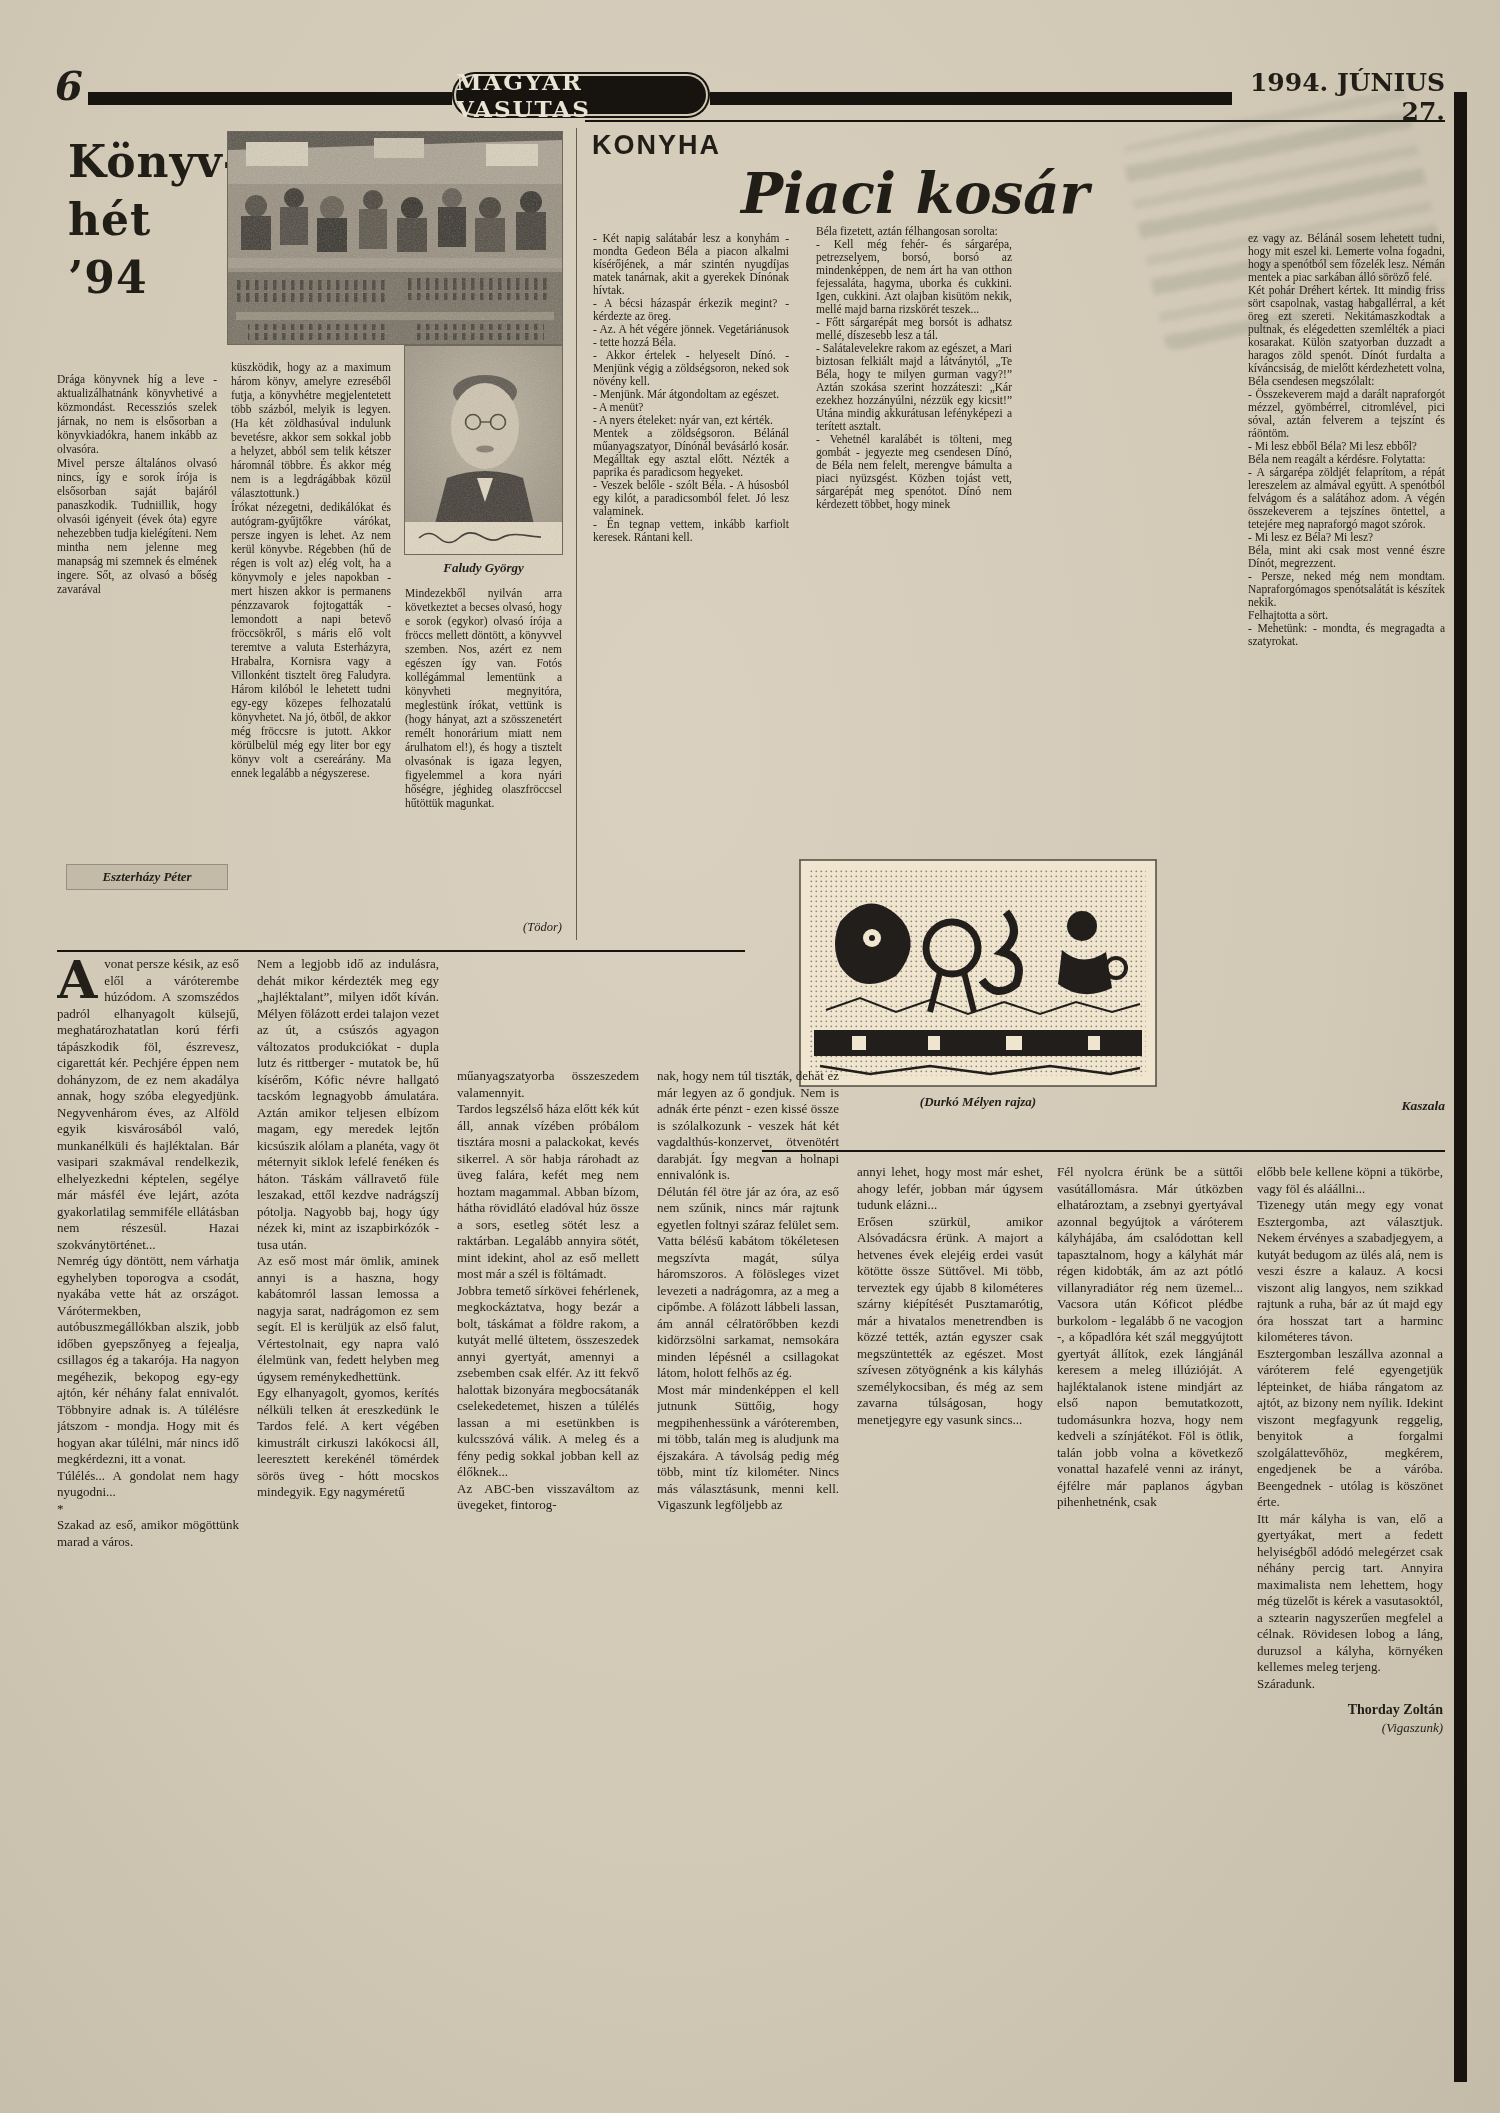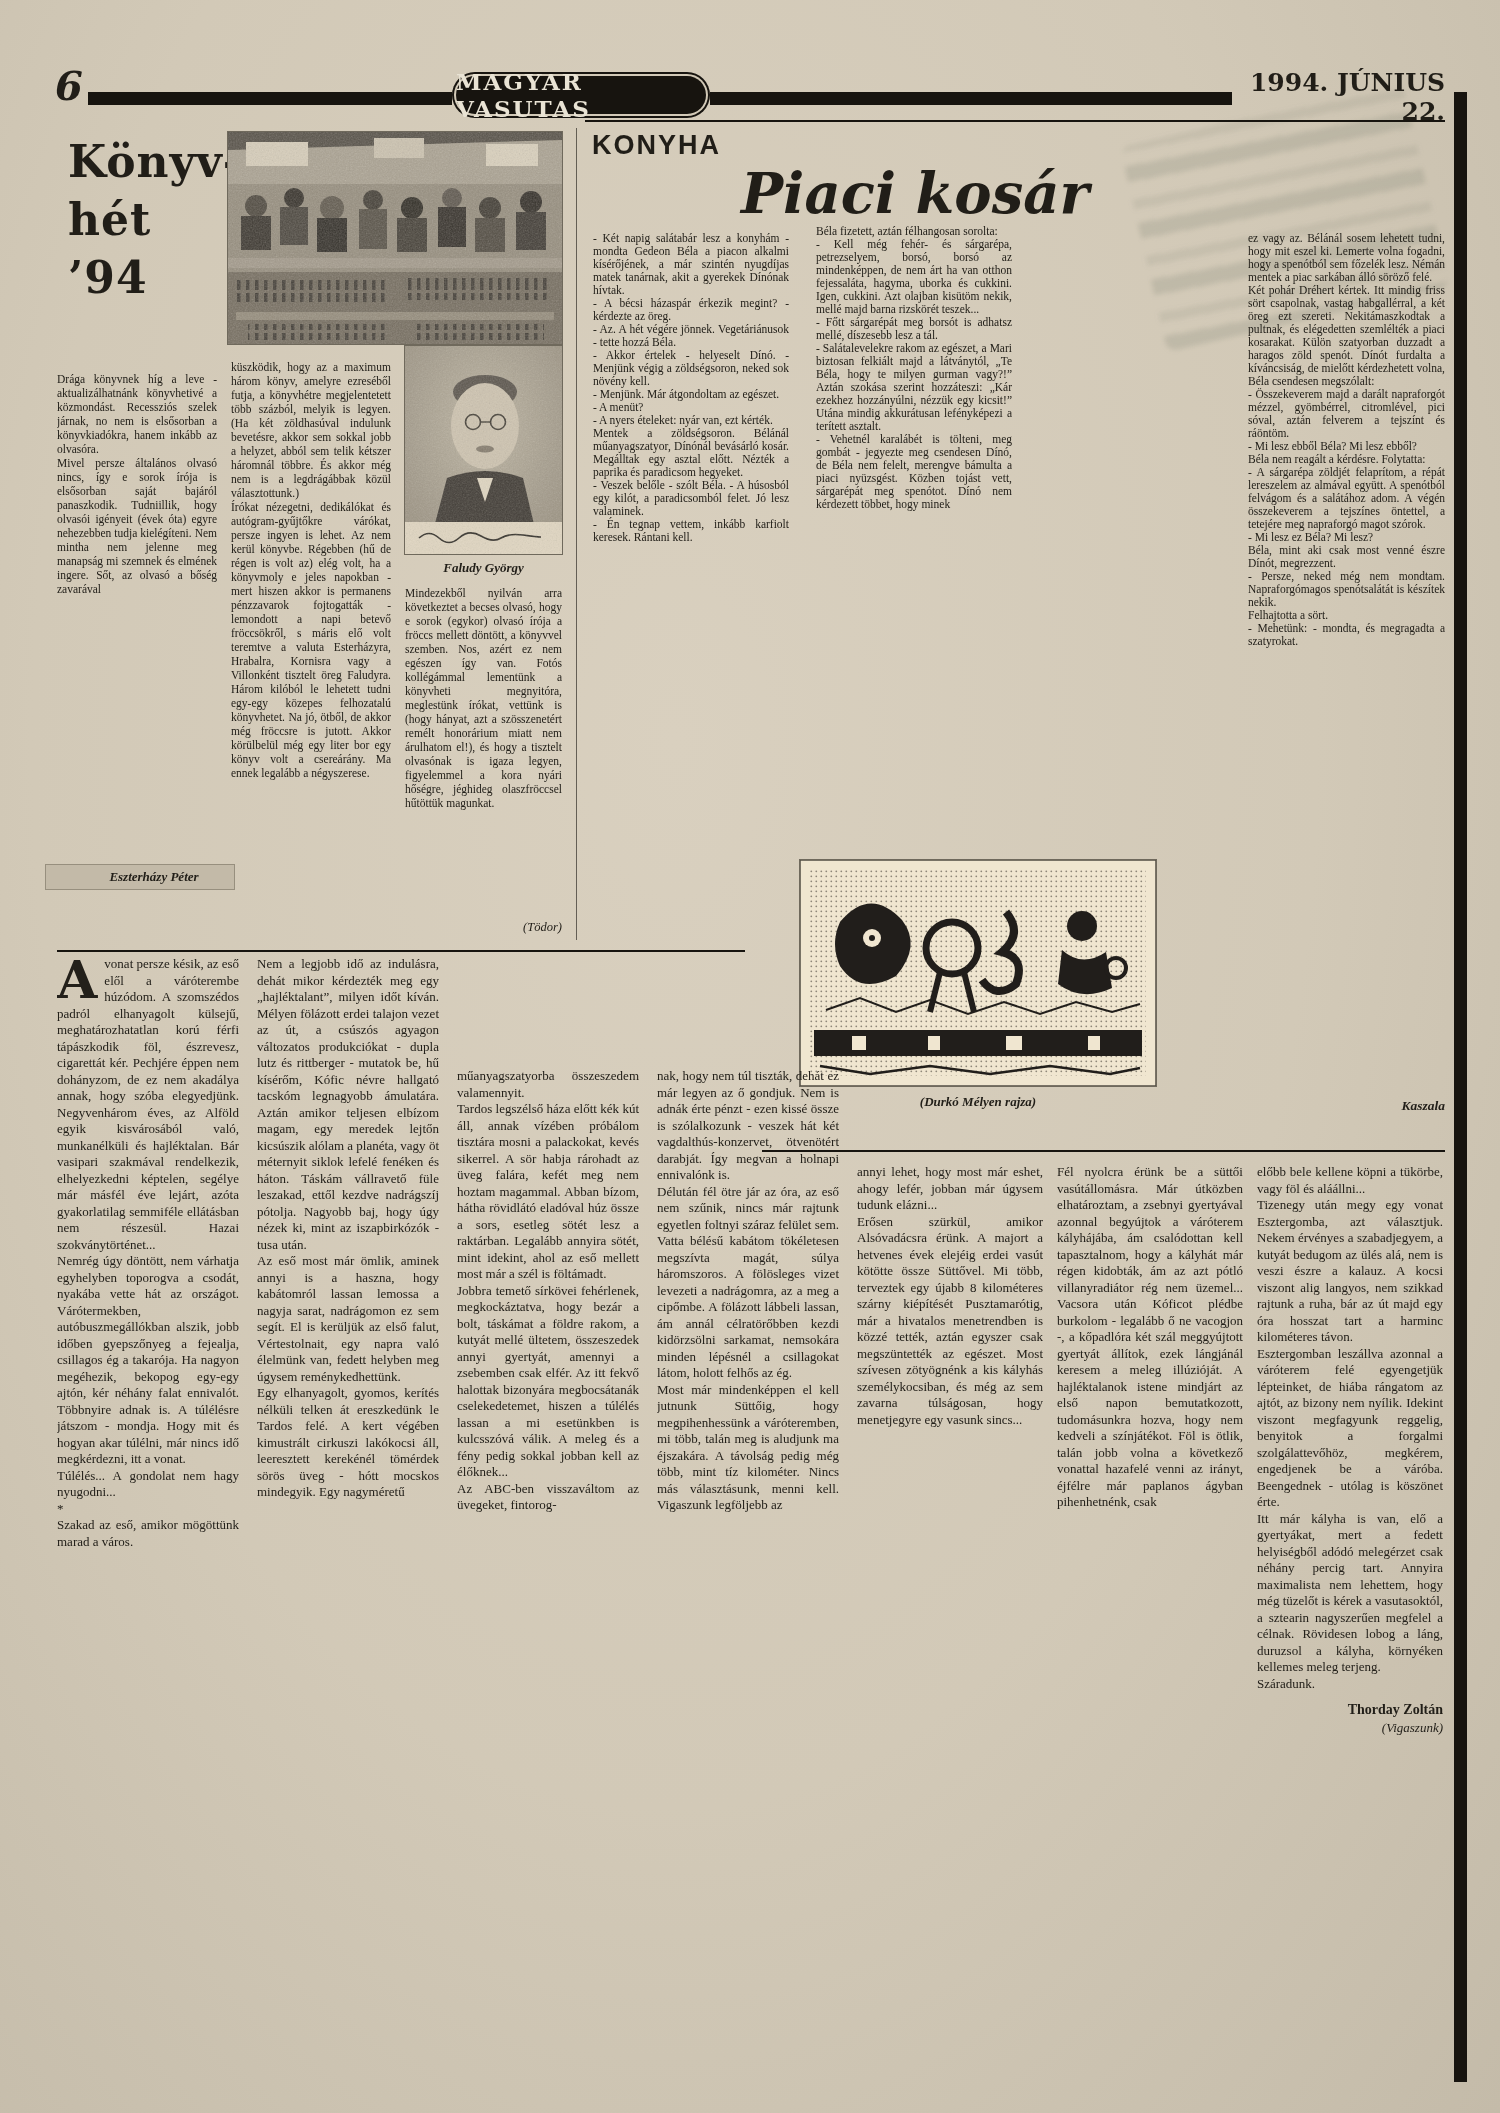--- a/index.html
+++ b/index.html
@@ -20,22 +20,22 @@
     background:repeating-linear-gradient(2deg, rgba(96,104,88,0.17) 0 16px, rgba(0,0,0,0) 16px 30px,
       rgba(96,104,88,0.11) 30px 40px, rgba(0,0,0,0) 40px 58px);
     filter:blur(2.5px);border-radius:10px;}
   
   .col{position:absolute;text-align:justify;white-space:pre-line;overflow:hidden;hyphens:auto;color:#23201a;}
   .k-col{font:11.5px/14px "Liberation Serif",serif;}
   .p-col{font:11.5px/13px "Liberation Serif",serif;}
   .h-col{font:13px/16.5px "Liberation Serif",serif;}
   
   .kh-line{position:absolute;left:68px;font:bold 44px/1 "DejaVu Serif",serif;letter-spacing:1px;}
-  #author-box{left:45px;top:864px;width:160px;height:24px;background:#c3baa8;border:1px solid #978f7e;
-    display:flex;align-items:center;justify-content:center;font:italic bold 13px "Liberation Serif",serif;padding-left:28px;}
+  #author-box{left:66px;top:864px;width:160px;height:24px;background:#c3baa8;border:1px solid #978f7e;
+    display:flex;align-items:center;justify-content:center;font:italic bold 13px "Liberation Serif",serif;}
   .photo{position:absolute;box-shadow:0 0 0 1px #6f695c;}
   .photo svg{display:block;filter:sepia(.15) contrast(.92) brightness(1.02);}
   .caption{position:absolute;text-align:center;font:italic bold 13px "Liberation Serif",serif;white-space:pre-line;}
   .signoff{position:absolute;text-align:right;font:italic 12.5px "Liberation Serif",serif;white-space:pre-line;}
   .signoff-bold{position:absolute;text-align:right;font:italic bold 13.5px "Liberation Serif",serif;}
   
   #konyha-kicker{left:592px;top:130px;font:bold 27px "Liberation Sans",sans-serif;letter-spacing:2px;}
   #piaci-headline{left:733px;top:160px;font:italic bold 56px "DejaVu Serif",serif;margin-left:8px;}
   
   #hj-banner{left:430px;top:956px;width:310px;height:92px;background:#17140f;border-radius:16px;
@@ -54,21 +54,21 @@
 <div id="page">
 
   <div class="ghost abs"></div>
 
   <div id="page-number" class="abs">6</div>
   <div class="band abs" style="left:88px;width:364px;"></div>
   <div id="masthead-box" class="abs">
     <span>MAGYAR VASUTAS</span>
   </div>
   <div class="band abs" style="left:710px;width:522px;"></div>
-  <div id="issue-date" class="abs">1994. JÚNIUS 22.</div>
+  <div id="issue-date" class="abs">1994. JÚNIUS 27.</div>
   <div id="right-bar" class="abs"></div>
 
   <div class="kh-line" style="top:140px;">Könyv-</div>
   <div class="kh-line" style="top:198px;">hét</div>
   <div class="kh-line" style="top:256px;">’94</div>
 
   <div class="photo" style="left:228px;top:132px;width:334px;height:212px;">
     <svg width="334" height="212" viewBox="0 0 334 212" xmlns="http://www.w3.org/2000/svg">
       <defs>
         <filter id="noiseA">

